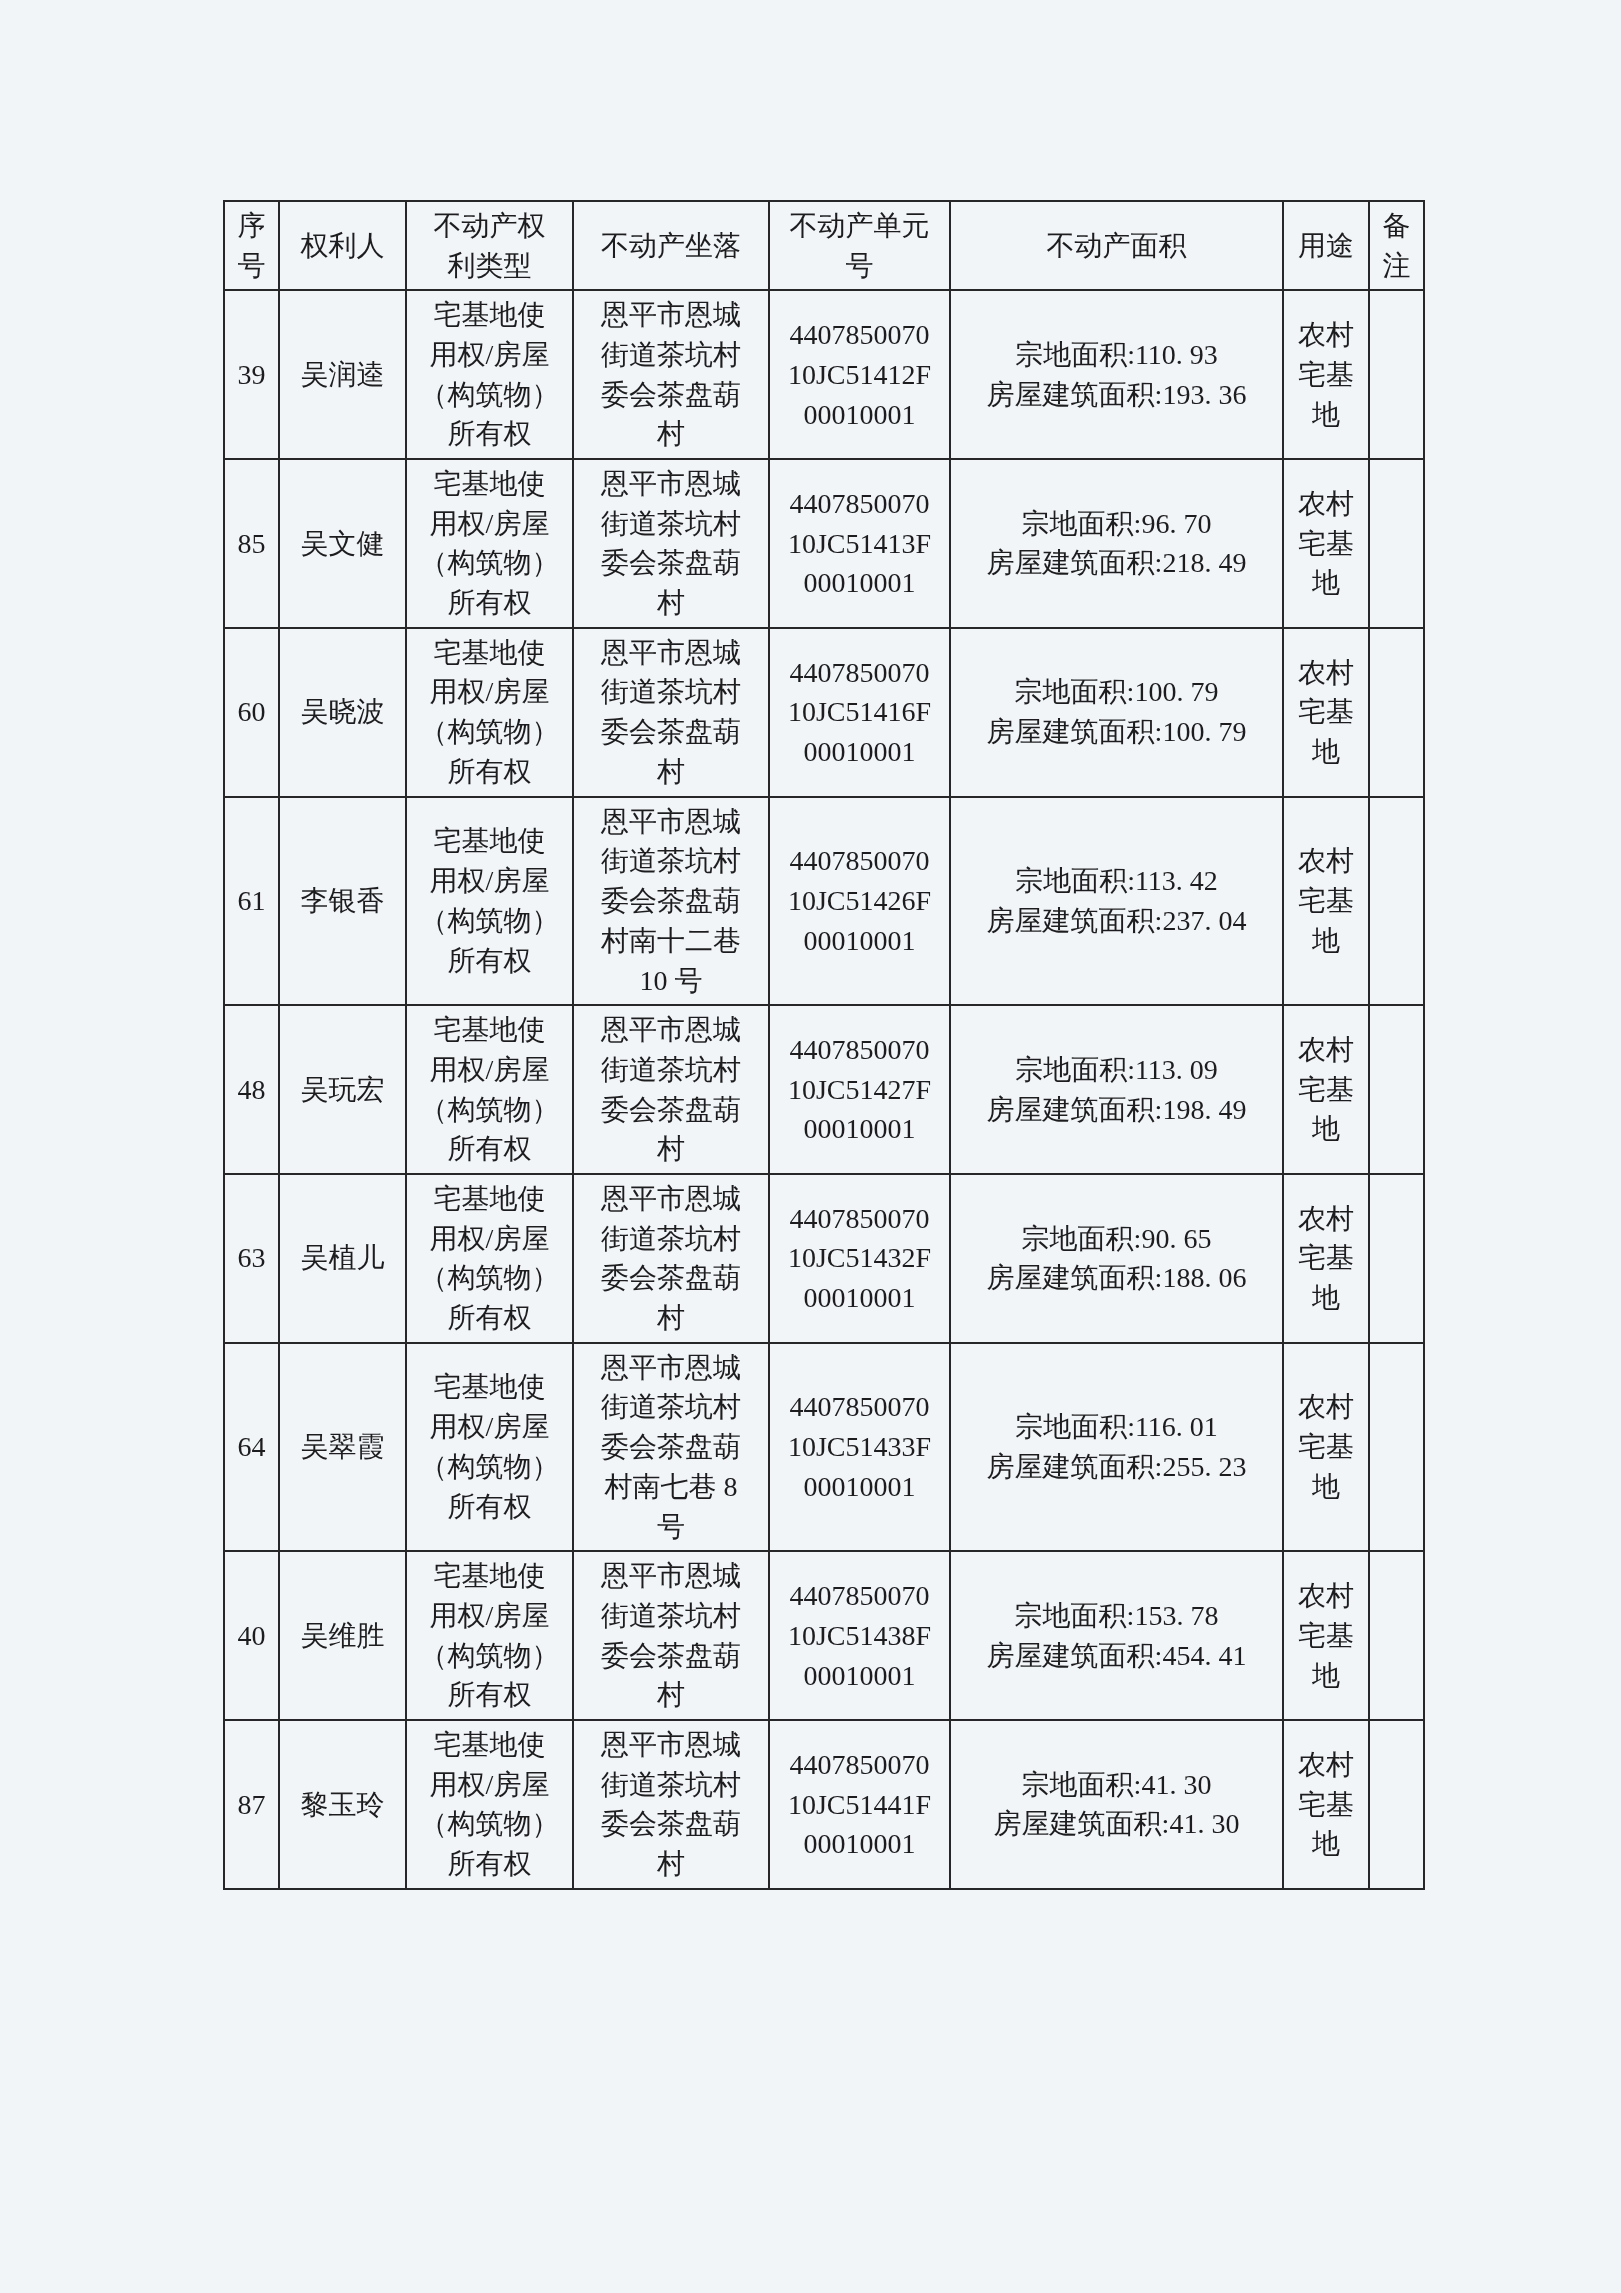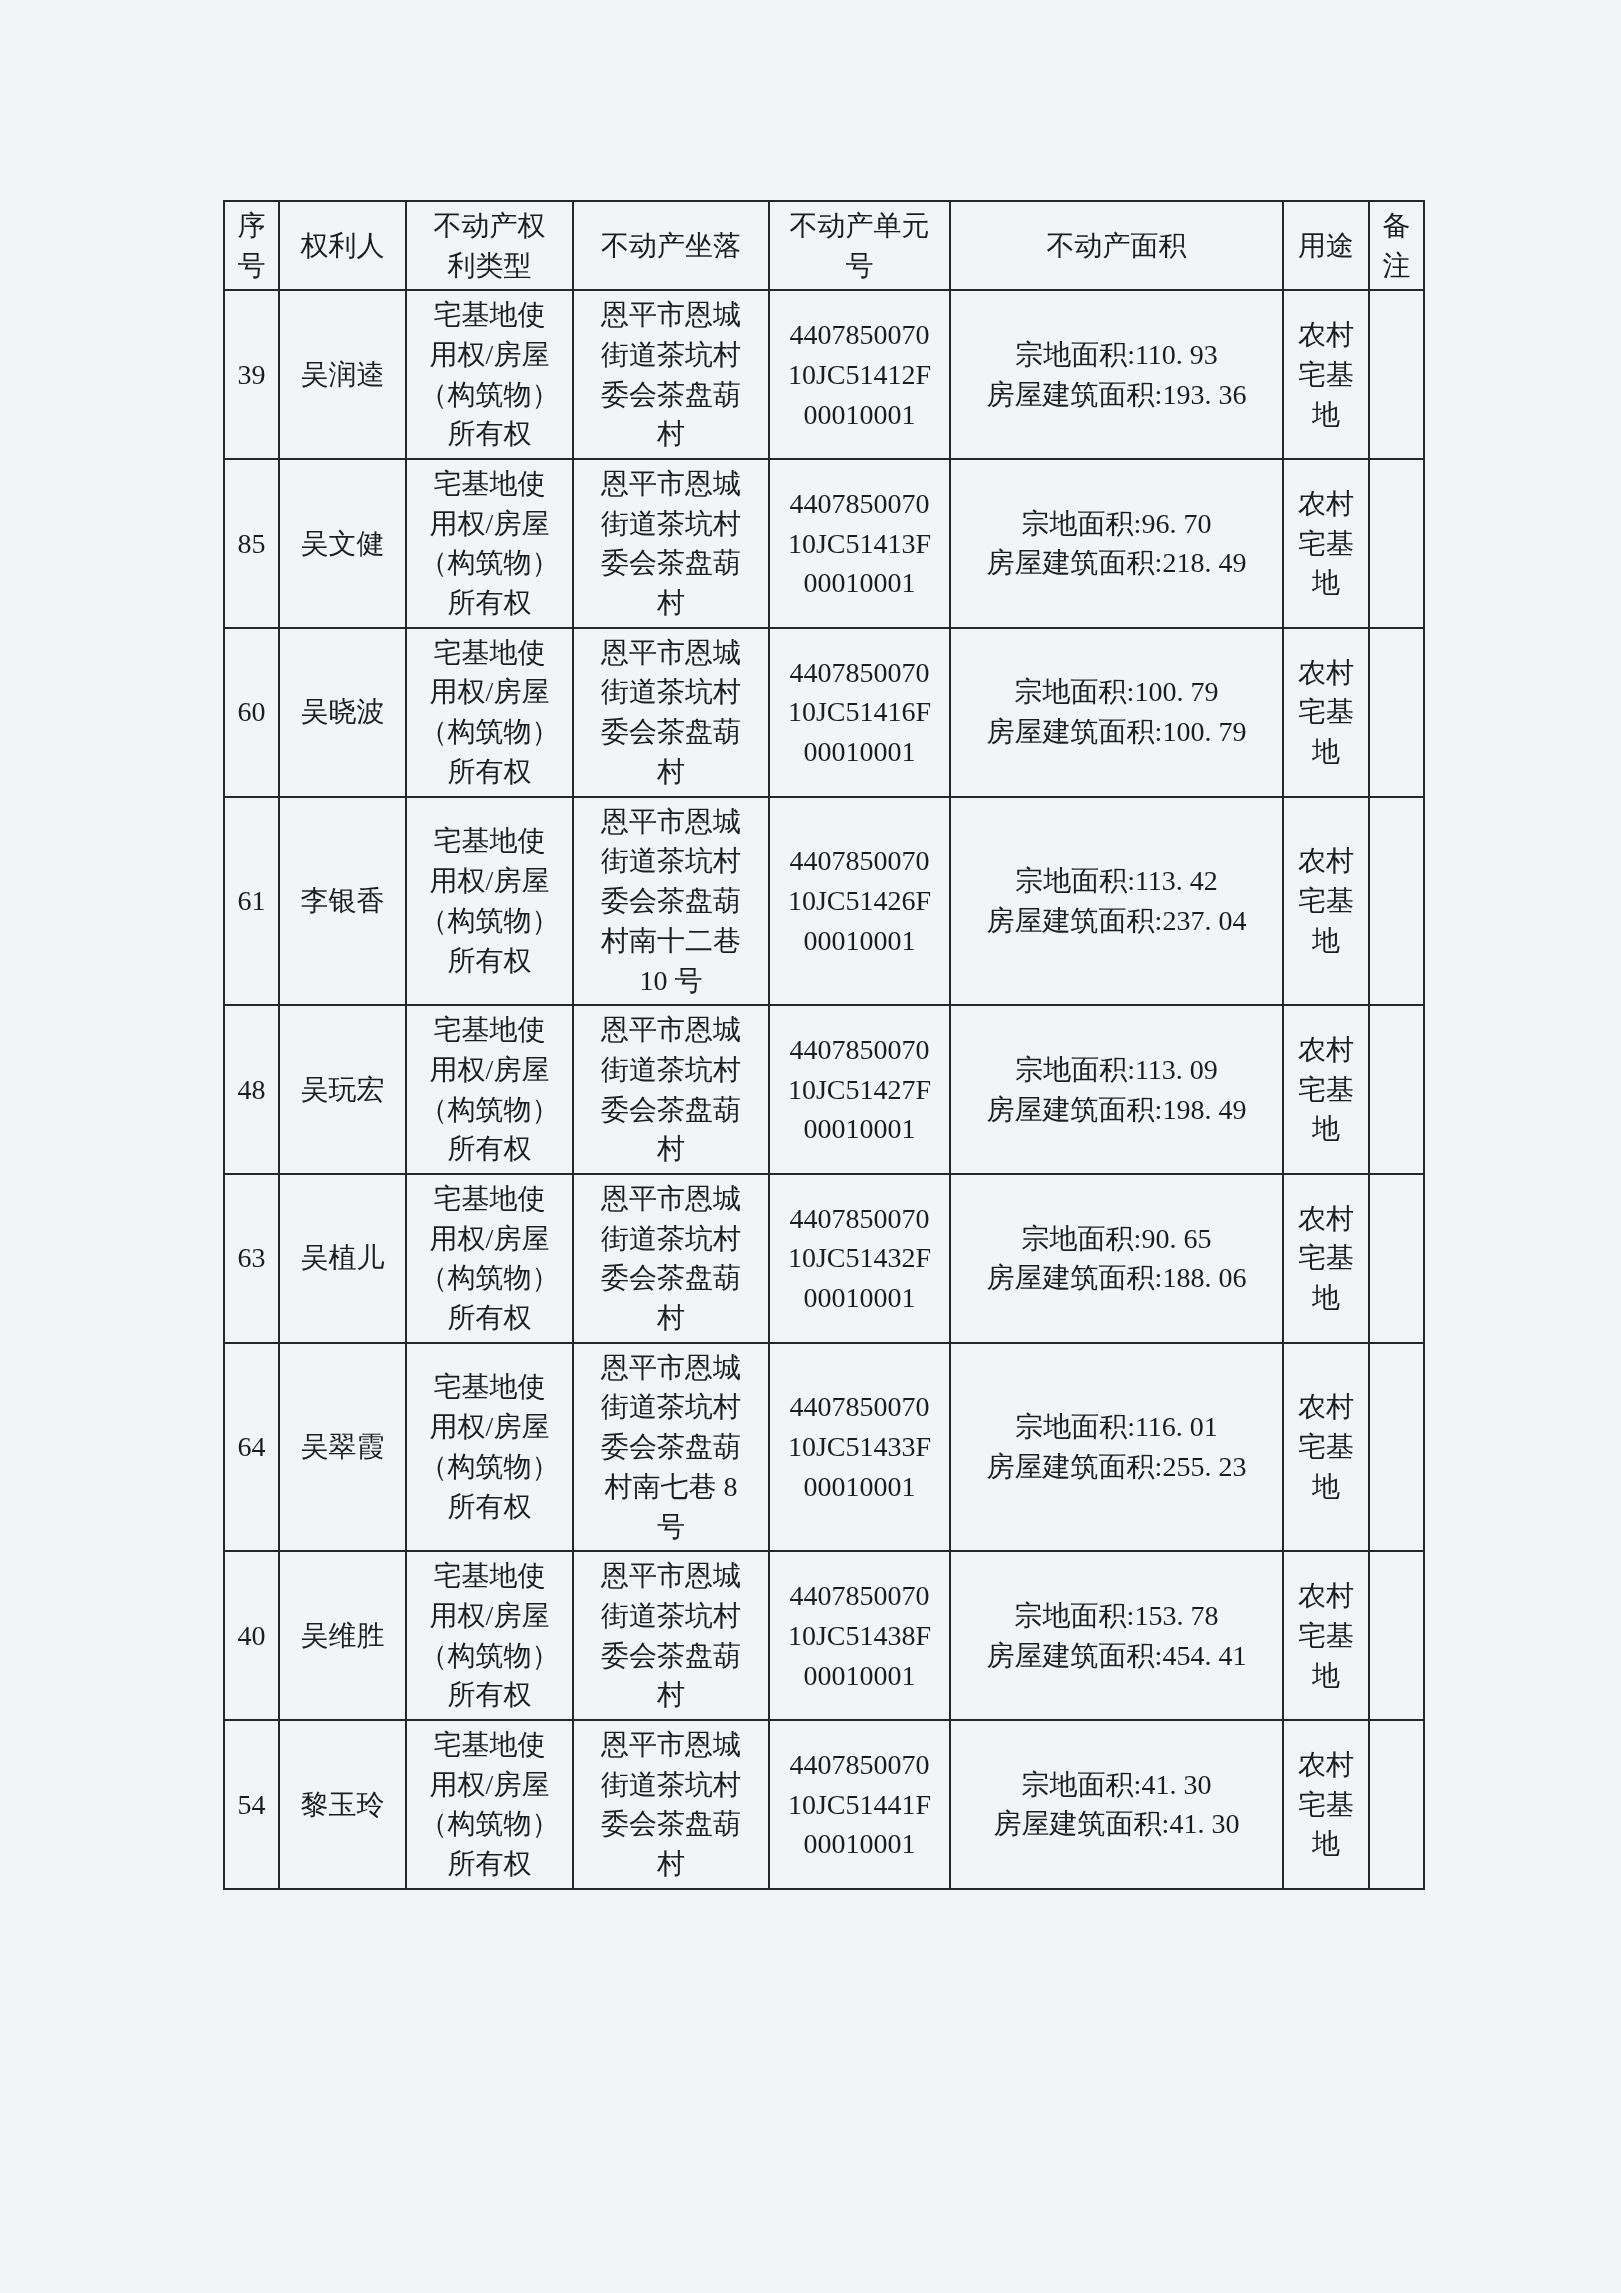--- a/index.html
+++ b/index.html
@@ -244,21 +244,21 @@
 10JC51438F
 00010001</td>
         <td>宗地面积:153. 78
 房屋建筑面积:454. 41</td>
         <td>农村
 宅基
 地</td>
         <td></td>
       </tr>
       <tr>
-        <td>54</td>
+        <td>87</td>
         <td>黎玉玲</td>
         <td>宅基地使
 用权/房屋
 （构筑物）
 所有权</td>
         <td>恩平市恩城
 街道茶坑村
 委会茶盘葫
 村</td>
         <td>4407850070

